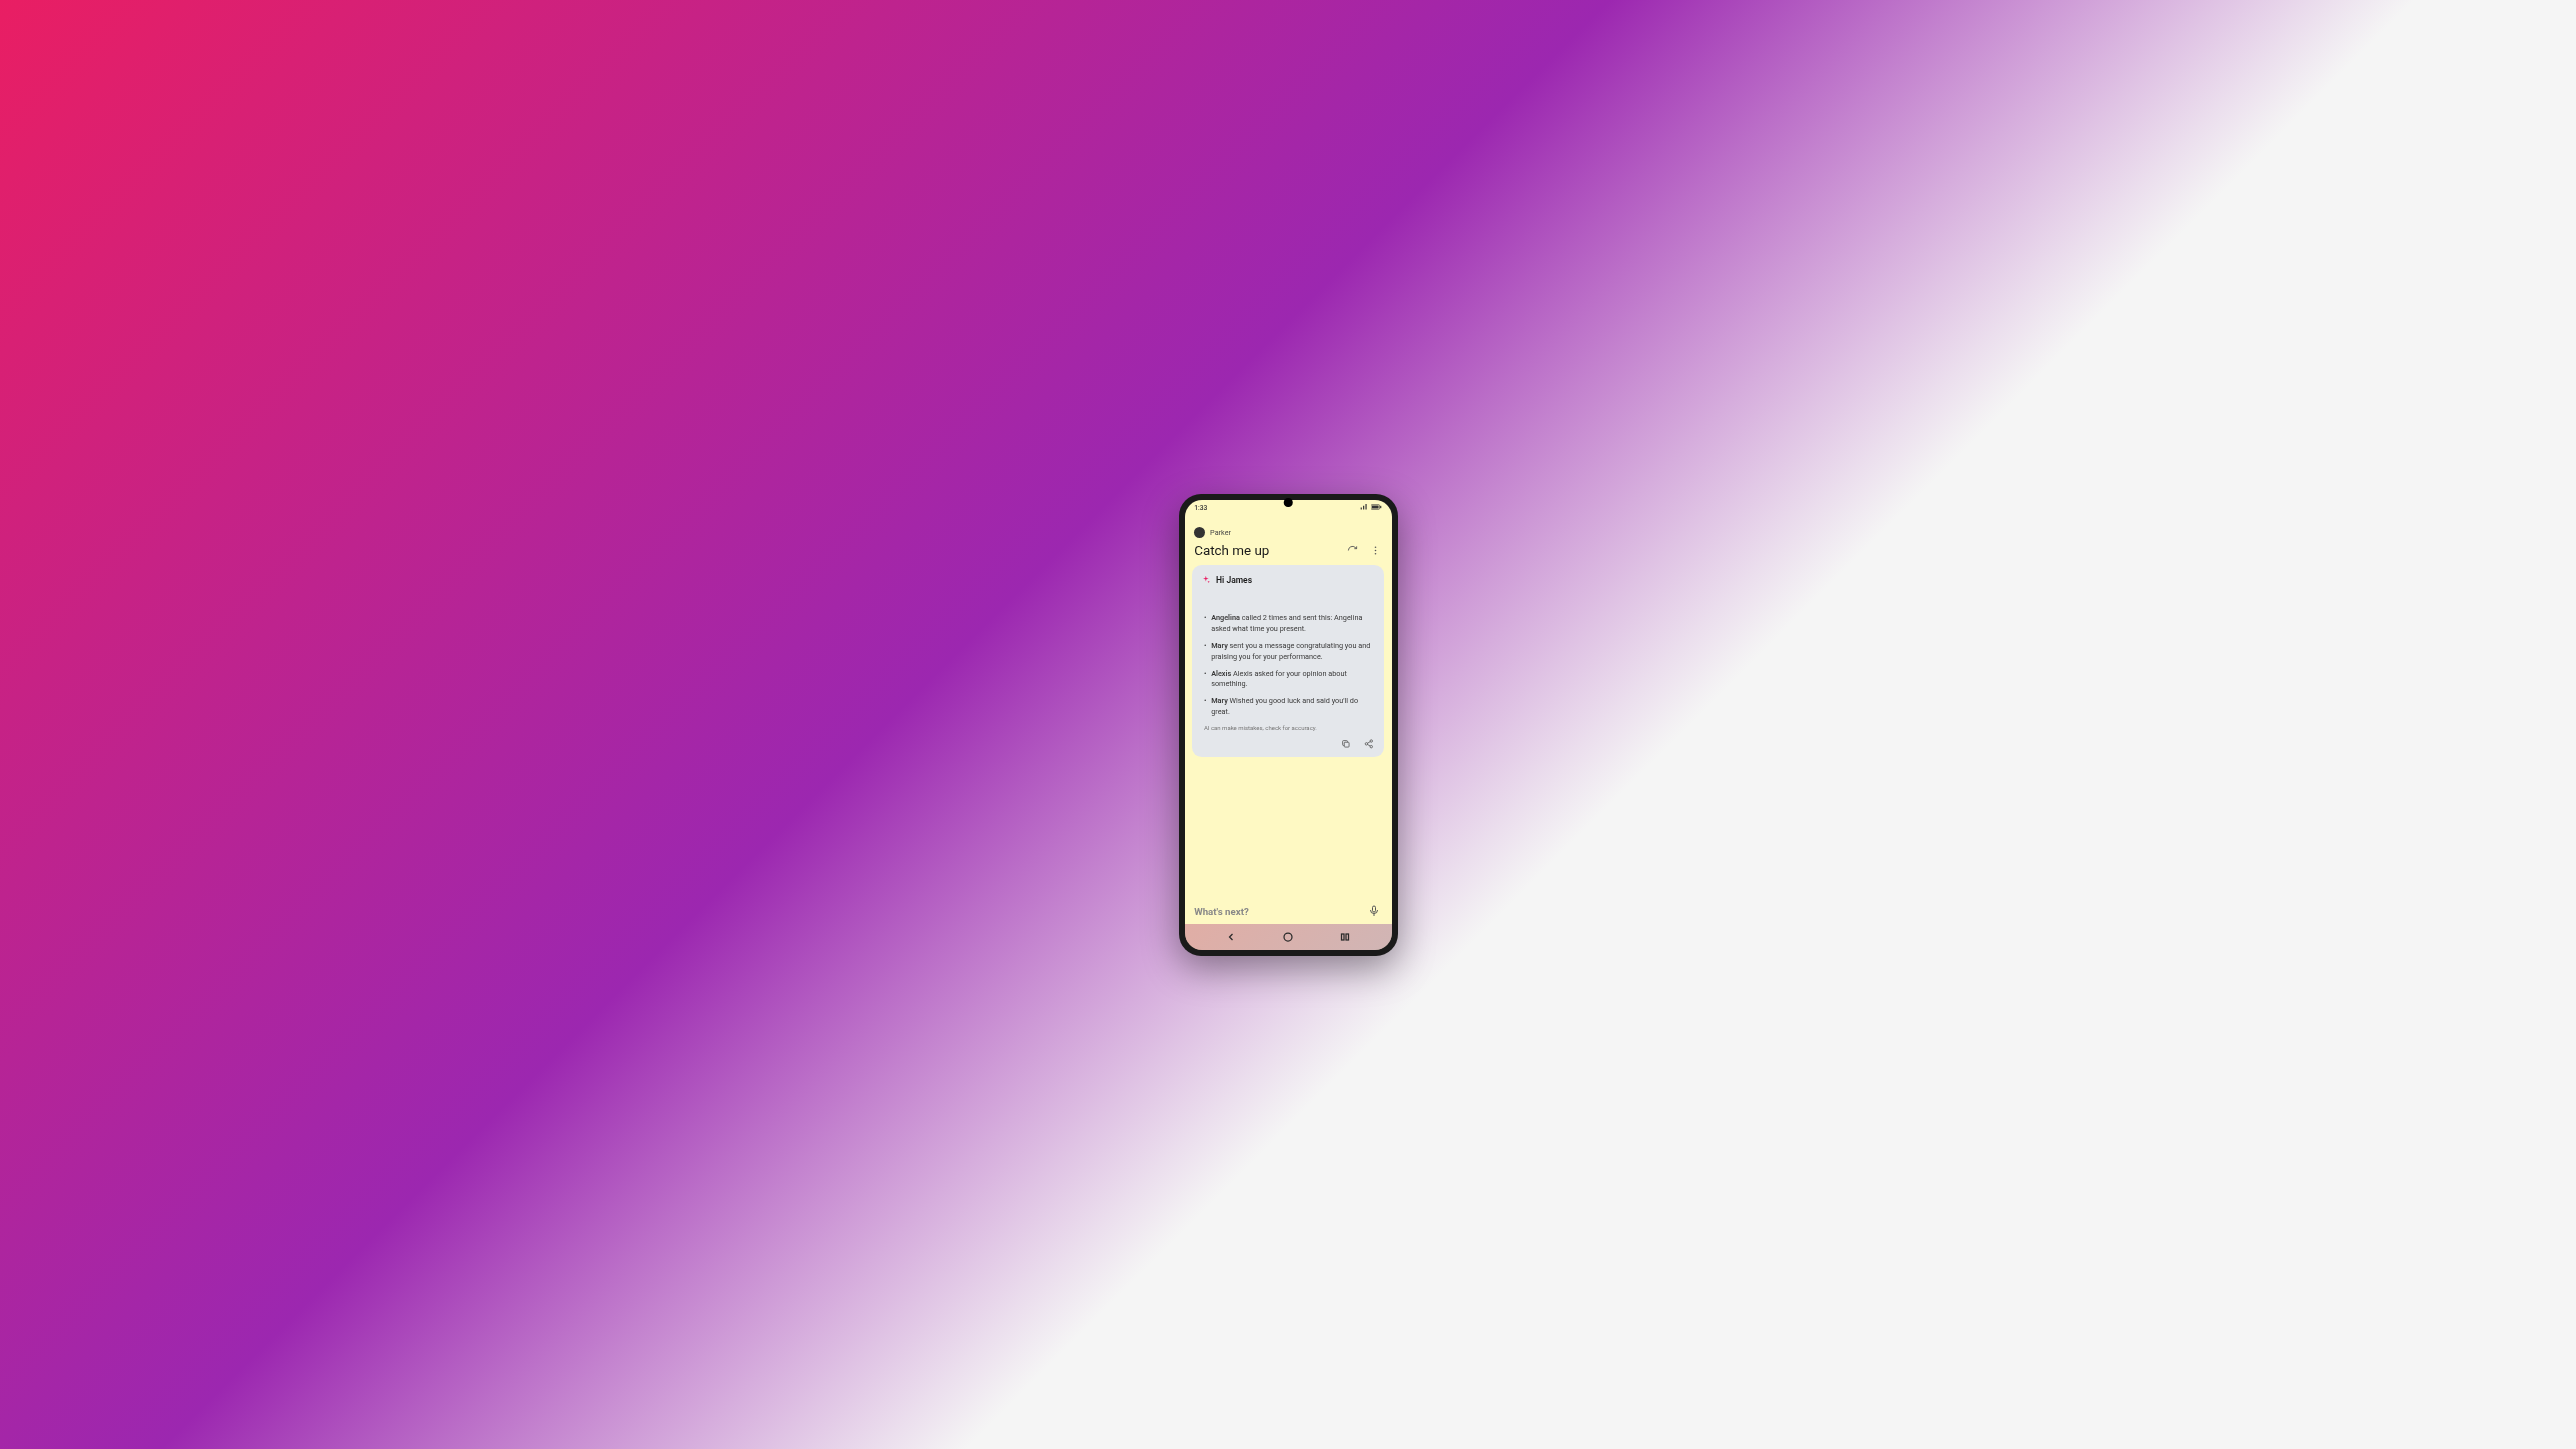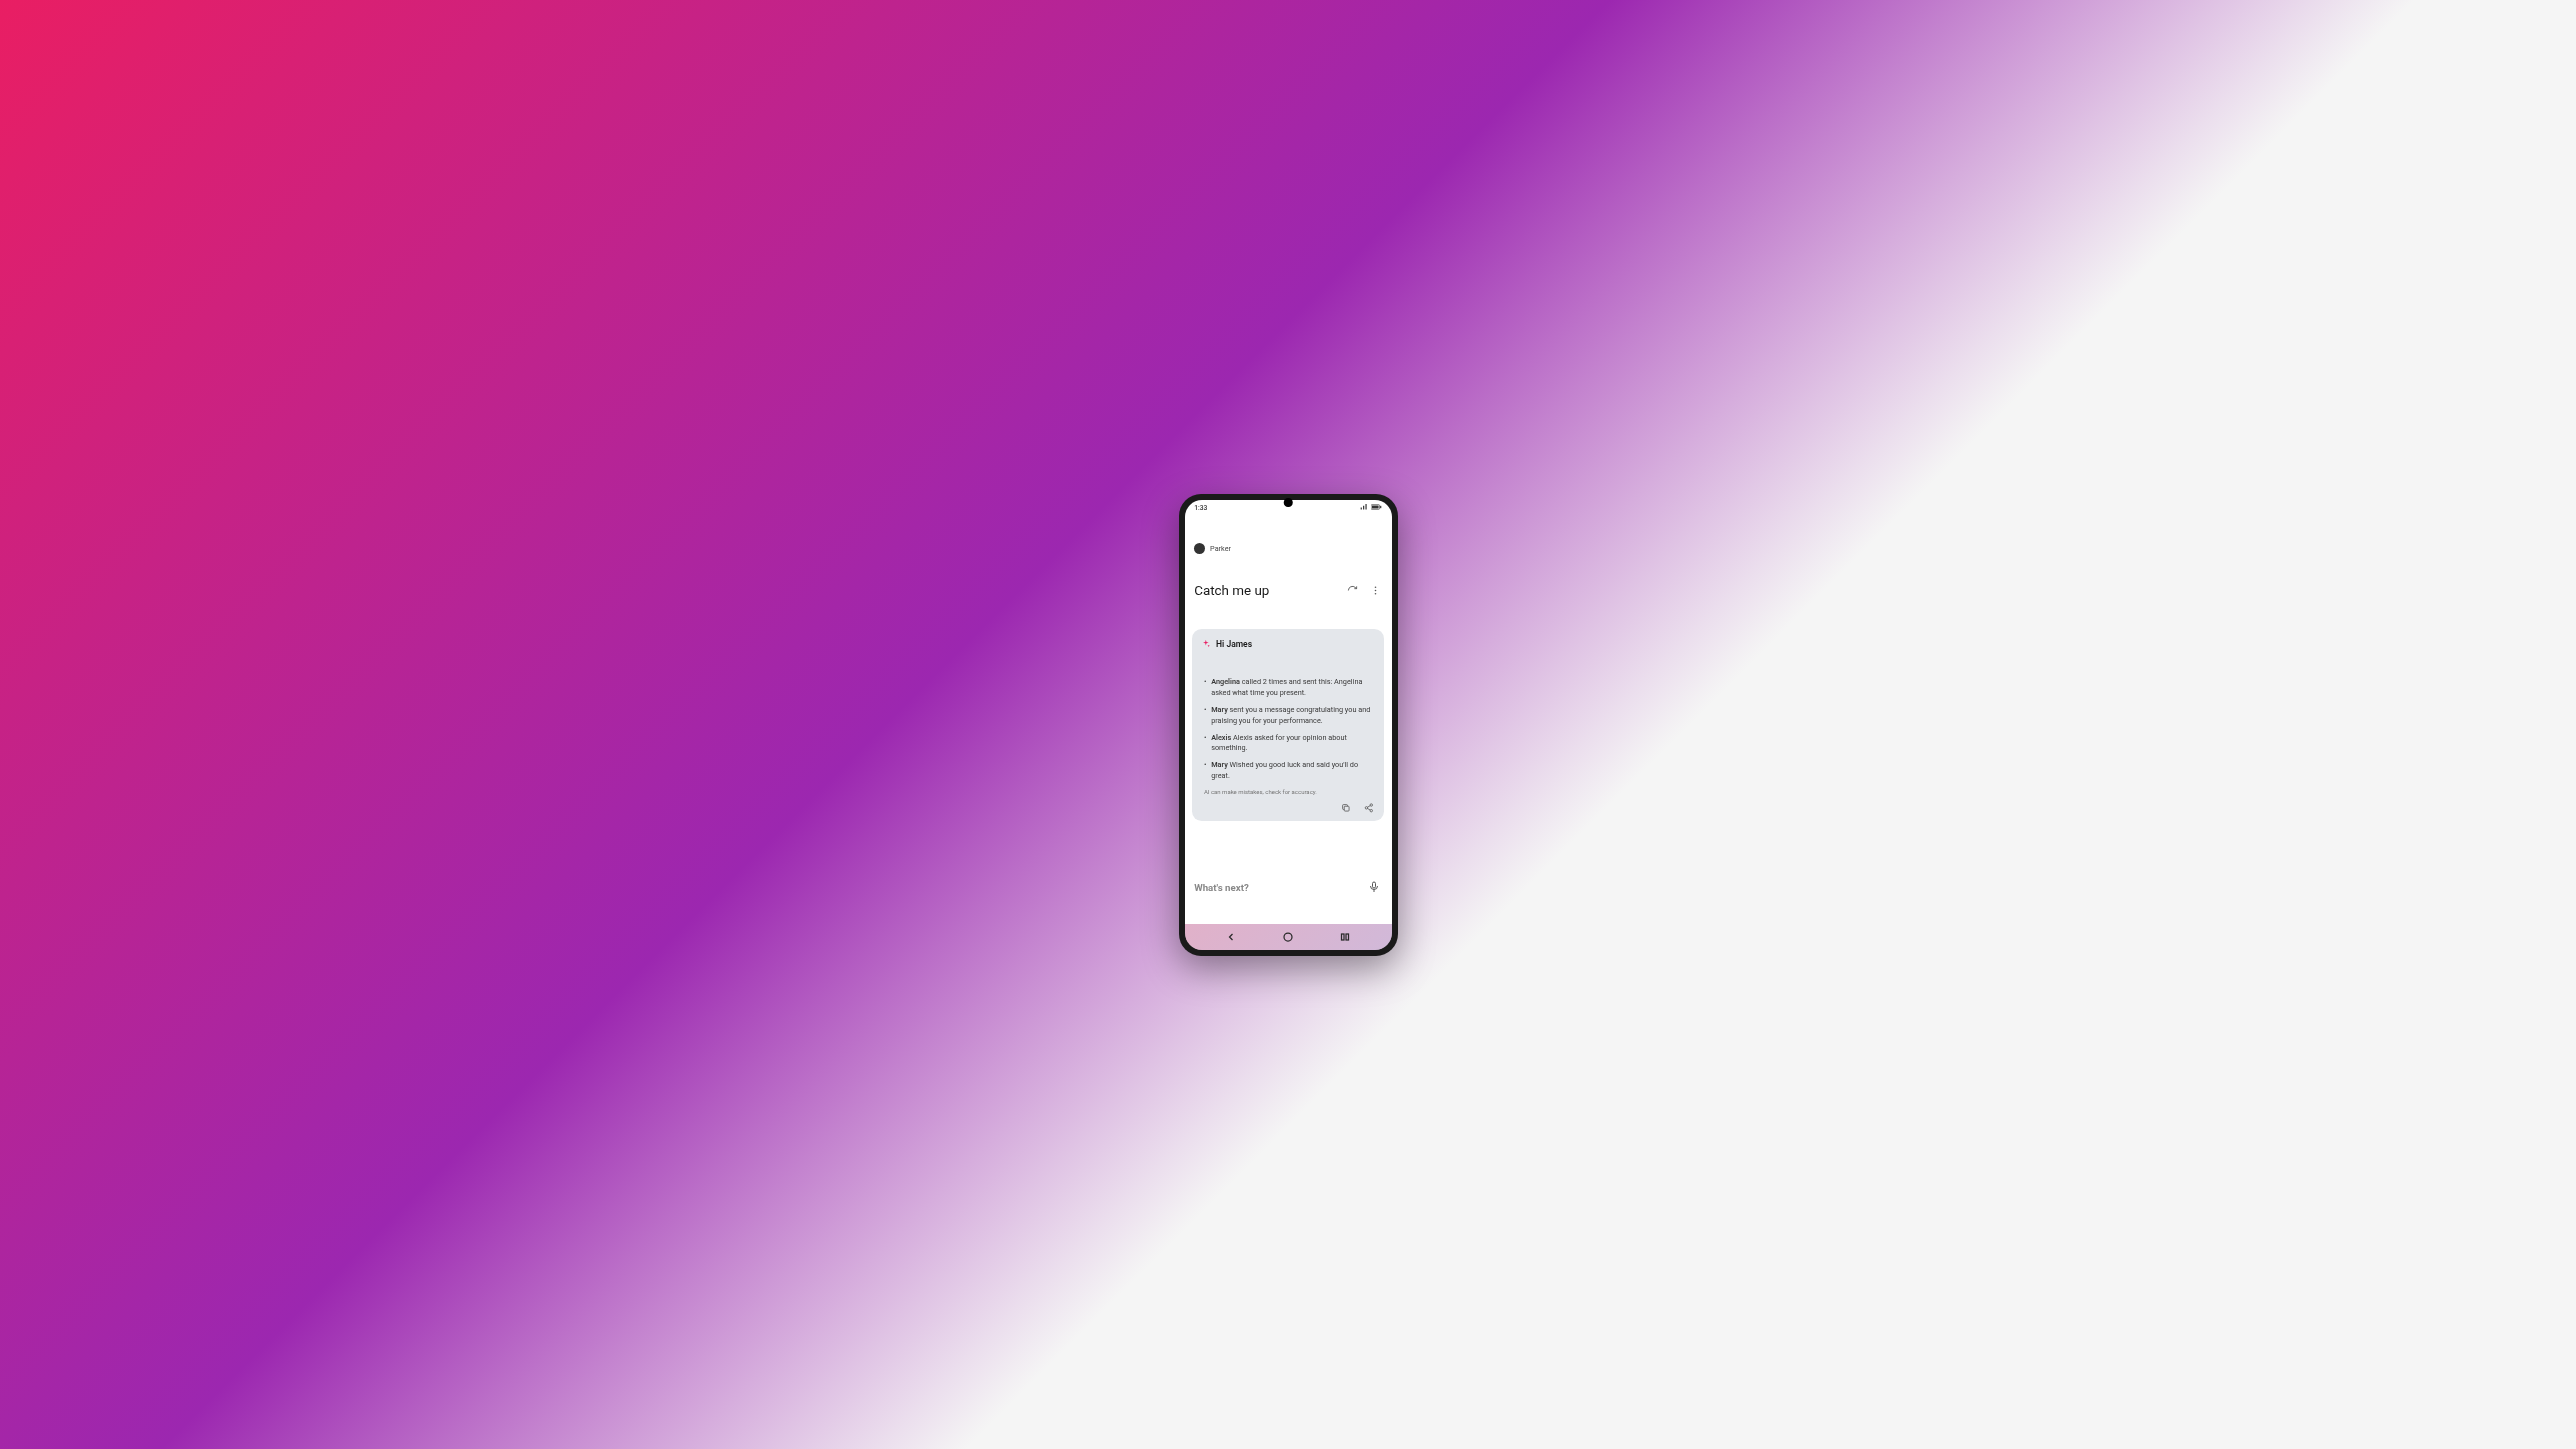--- a/index.html
+++ b/index.html
@@ -18,27 +18,26 @@
       height: 462px;
       background: #1a1a1a;
       border-radius: 22px;
       padding: 6px;
       box-shadow: 0 12px 36px rgba(0,0,0,0.4);
       position: relative;
     }
     .screen {
       width: 100%;
       height: 100%;
-      background: #ffffff;
+      background: #fef9c3;
       border-radius: 17px;
       overflow: hidden;
       display: flex;
       flex-direction: column;
       position: relative;
-      gap: 24px;
     }
     .camera-notch {
       position: absolute;
       top: 4.9px;
       left: 50%;
       transform: translateX(-50%);
       width: 8.5px;
       height: 8.5px;
       background: #000;
       border-radius: 50%;
@@ -56,20 +55,21 @@
     .status-left { font-weight: 500; }
     .status-right { display: flex; gap: 2.4px; align-items: center; }
     .signal-icon, .battery-icon {
       display: inline-block;
     }
     .header {
       padding: 2.4px 9.7px 4.9px 9.7px;
       display: flex;
       align-items: center;
       gap: 4.9px;
+      margin-top: 8px;
     }
     .avatar {
       width: 11px;
       height: 11px;
       border-radius: 50%;
       background: #333;
     }
     .user-name {
       font-size: 7.3px;
       color: #444;

